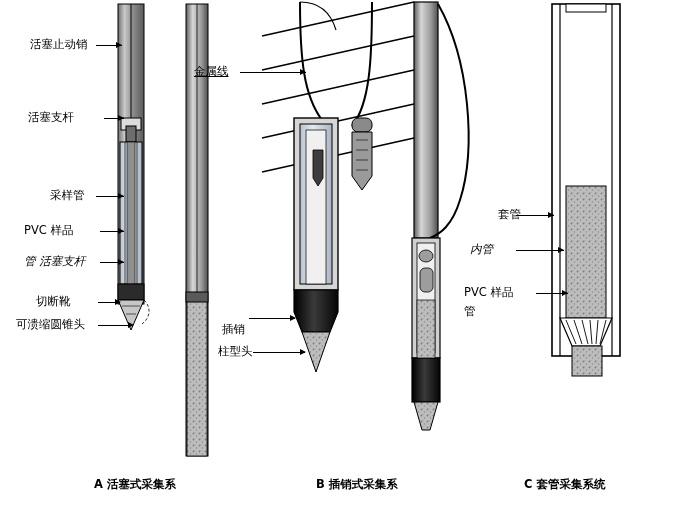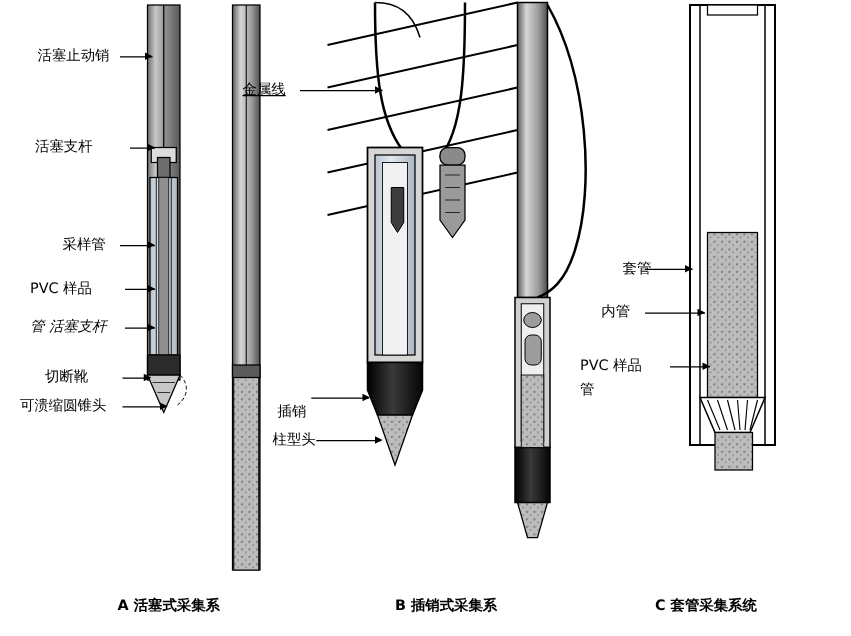--- a/index.html
+++ b/index.html
@@ -210,21 +210,21 @@
   <div class="lbl" style="left:16px;top:317px;text-align:center;">可溃缩圆锥头</div>
 
   <div class="lbl" style="left:194px;top:64px;text-decoration:underline;">金属线</div>
 
   <div class="lbl" style="left:222px;top:322px;">插销</div>
 
   <div class="lbl" style="left:218px;top:344px;">柱型头</div>
 
   <div class="lbl" style="left:486px;top:207px;margin-left:12px;">套管</div>
 
-  <div class="lbl" style="left:481px;top:242px;">内管</div>
+  <div class="lbl" style="left:470px;top:242px;font-style:italic;">内管</div>
 
   <div class="lbl" style="left:464px;top:285px;">PVC  样品</div>
 
   <div class="lbl" style="left:464px;top:304px;">管</div>
 
   <div class="cap" style="left:94px;top:477px;">A  活塞式采集系</div>
 
   <div class="cap" style="left:316px;top:477px;">B  插销式采集系</div>
 
   <div class="cap" style="left:524px;top:477px;">C  套管采集系统</div>

